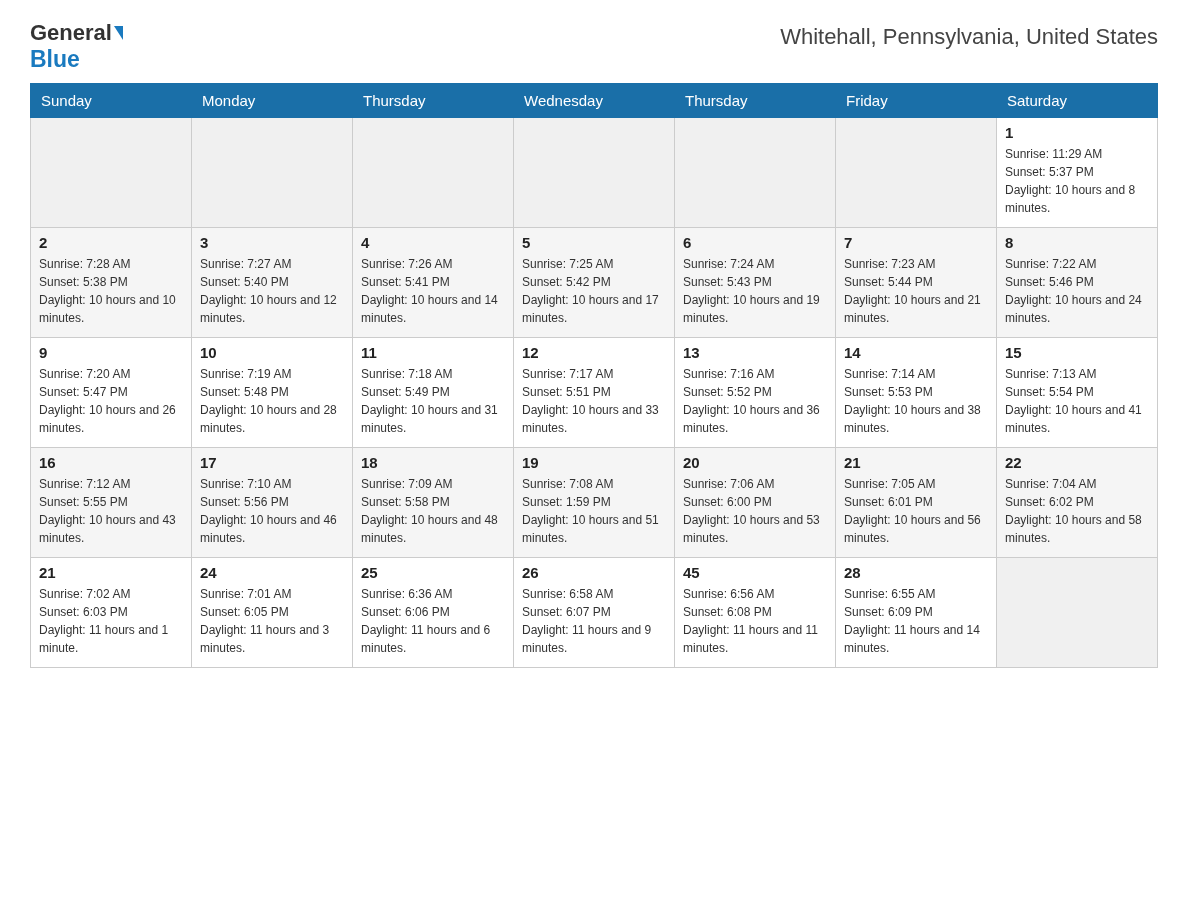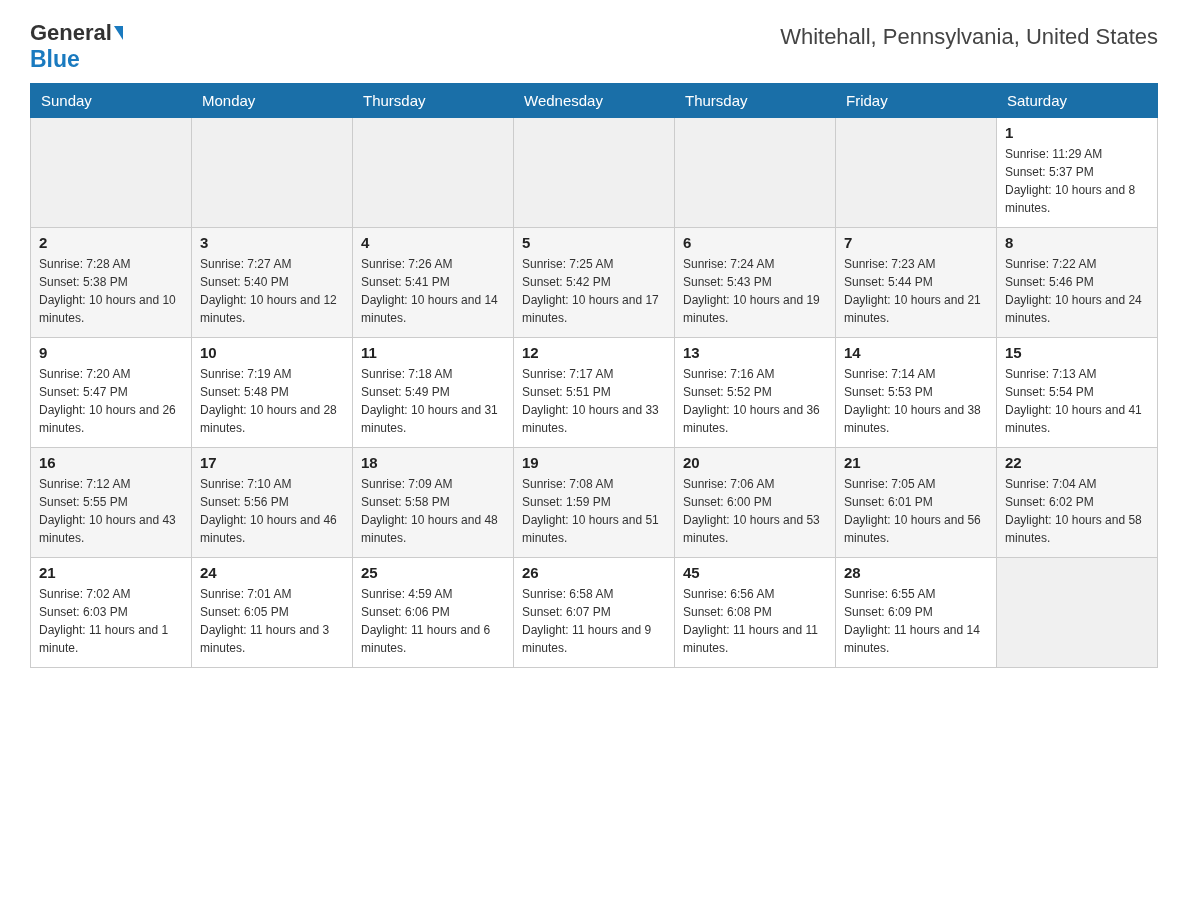--- a/index.html
+++ b/index.html
@@ -328,21 +328,21 @@
           <div class="day-number">24</div>
           <div class="day-info">
             <div>Sunrise: 7:01 AM</div>
             <div>Sunset: 6:05 PM</div>
             <div>Daylight: 11 hours and 3 minutes.</div>
           </div>
         </td>
         <td>
           <div class="day-number">25</div>
           <div class="day-info">
-            <div>Sunrise: 4:59 AM</div>
+            <div>Sunrise: 6:36 AM</div>
             <div>Sunset: 6:06 PM</div>
             <div>Daylight: 11 hours and 6 minutes.</div>
           </div>
         </td>
         <td>
           <div class="day-number">26</div>
           <div class="day-info">
             <div>Sunrise: 6:58 AM</div>
             <div>Sunset: 6:07 PM</div>
             <div>Daylight: 11 hours and 9 minutes.</div>

